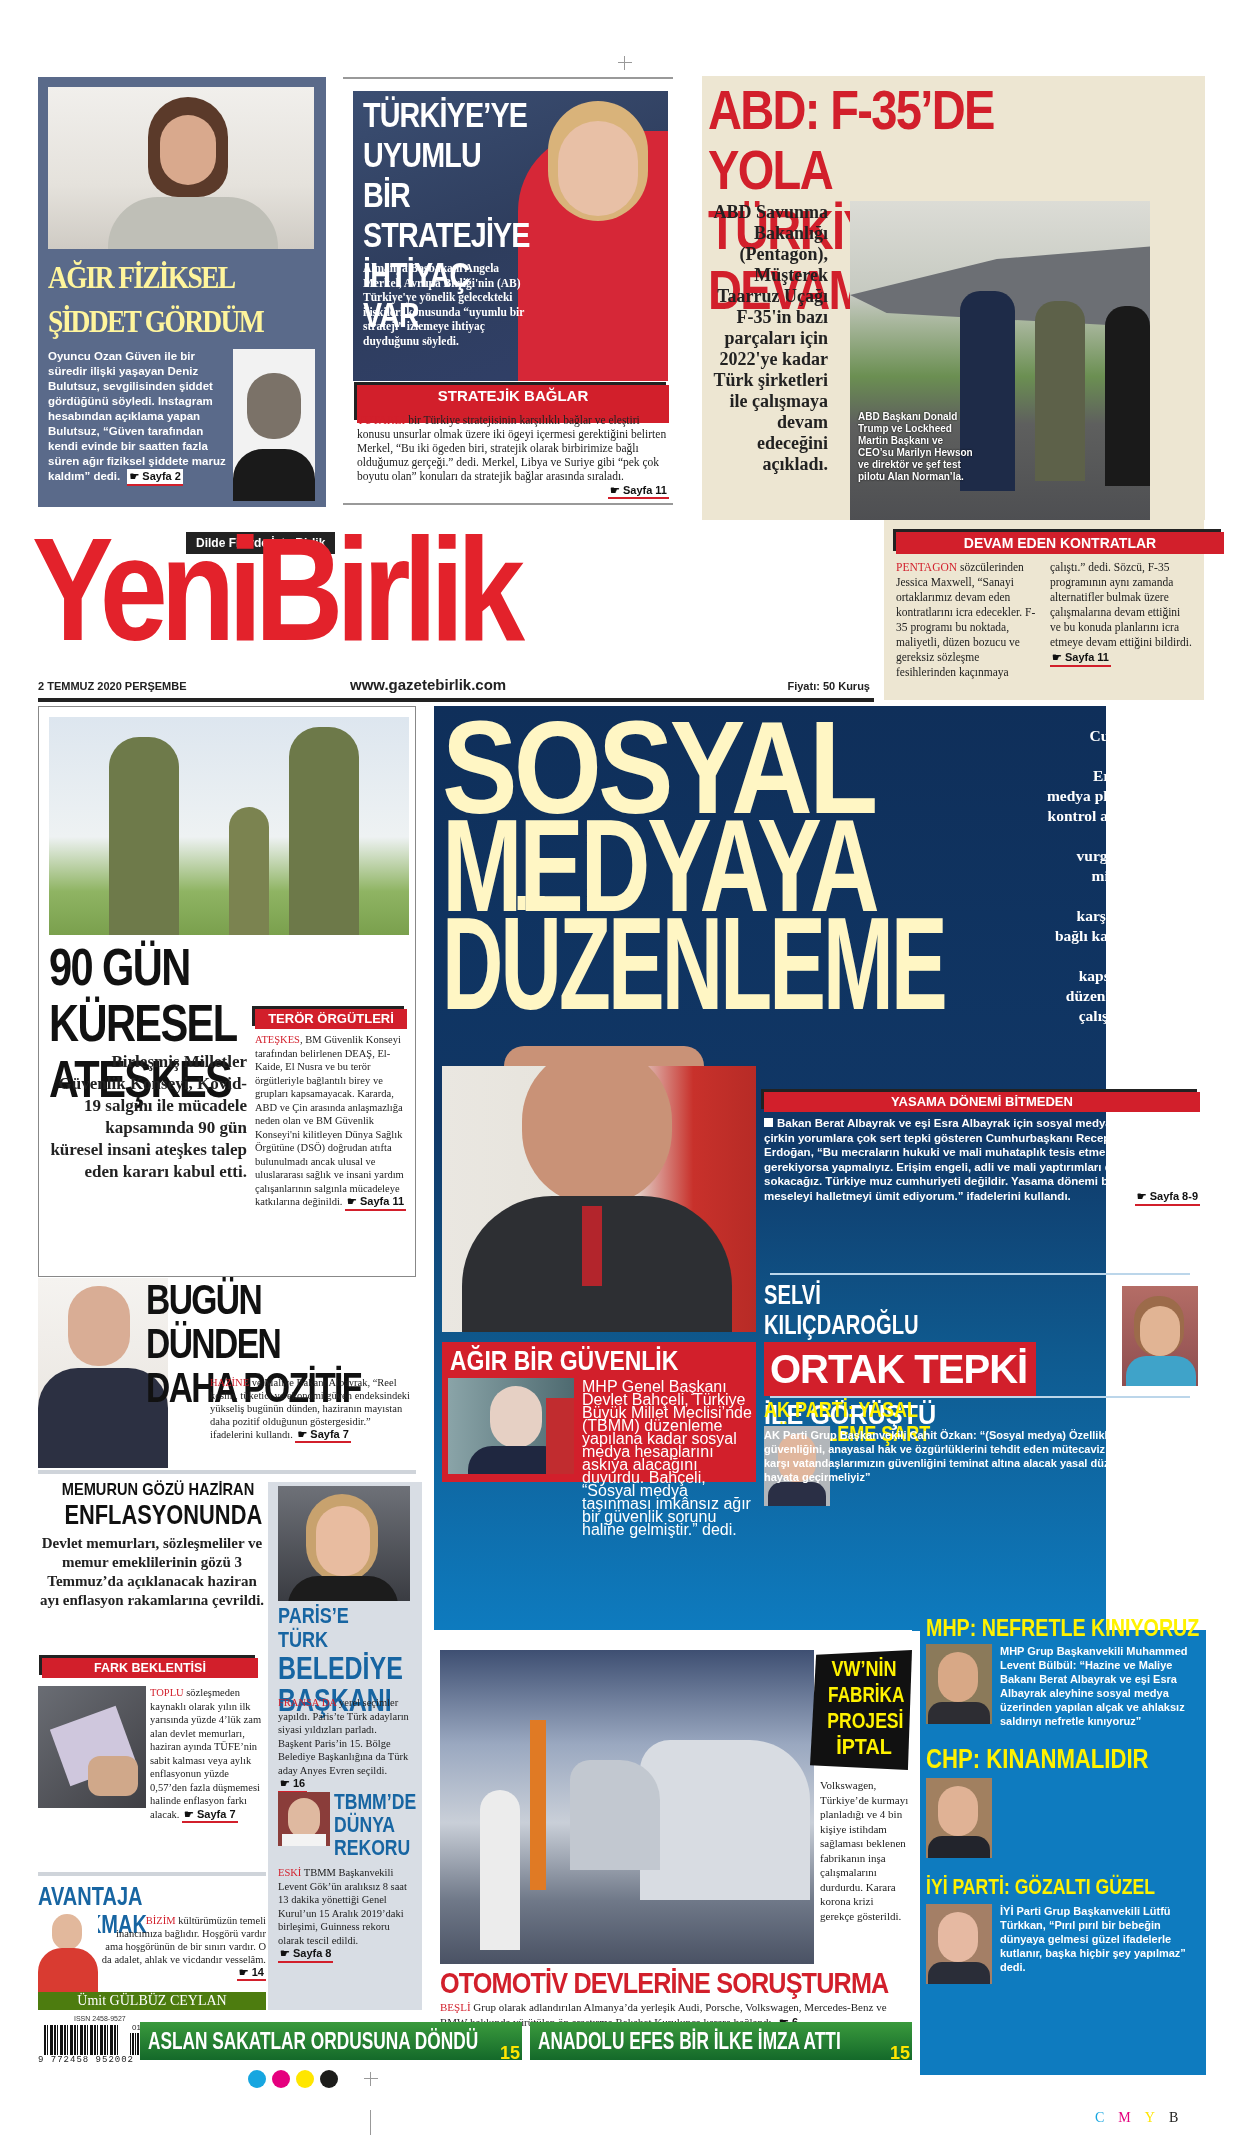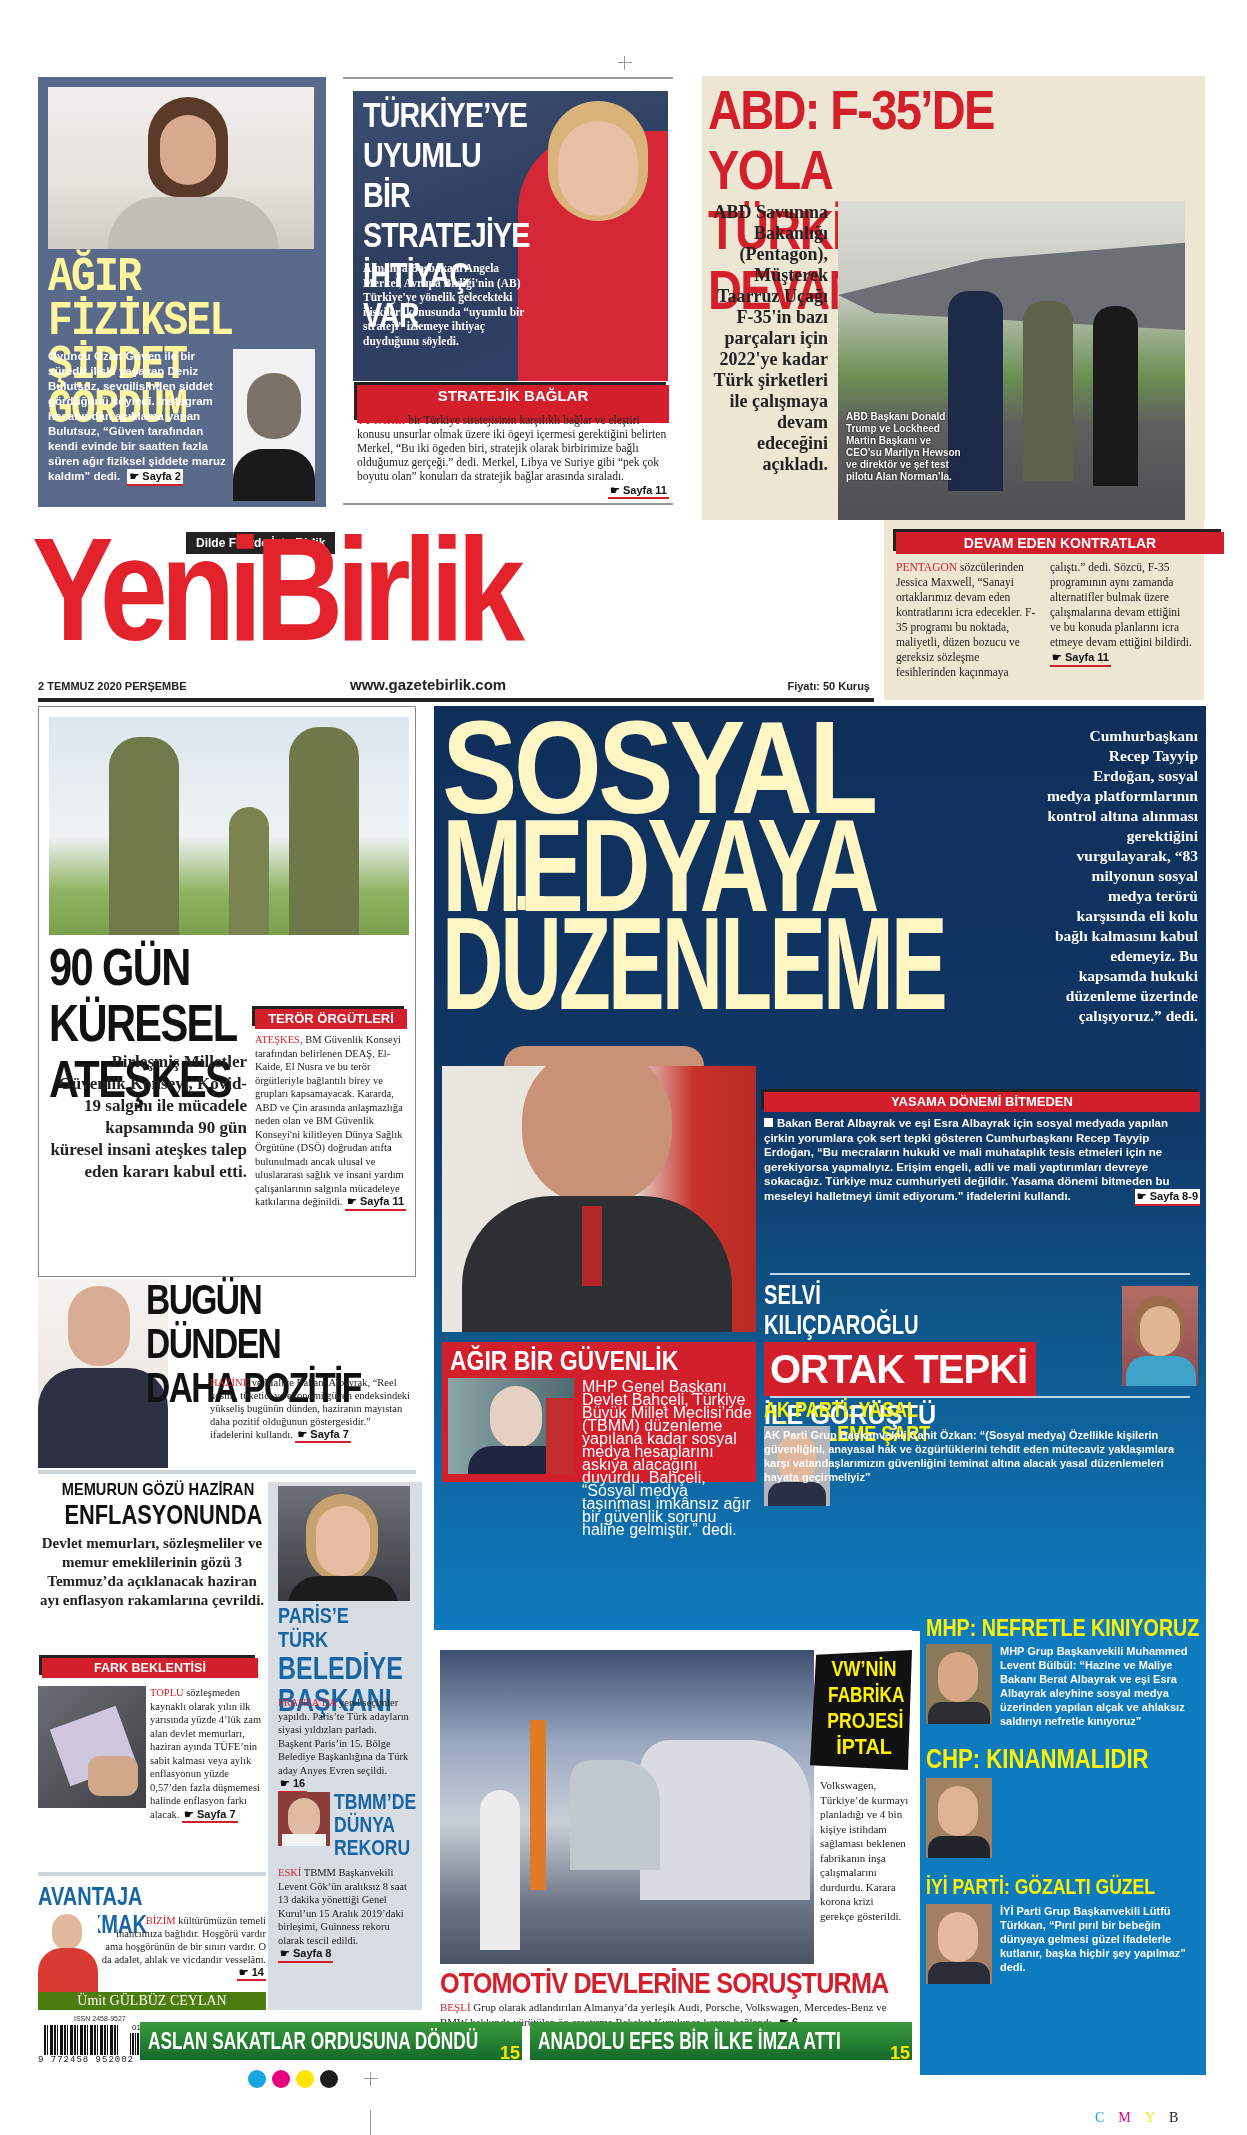--- a/index.html
+++ b/index.html
@@ -20,21 +20,21 @@
 <body>
 
 <div class="crop" style="left:618px;top:56px"></div>
 
 <div class="abs" style="left:38px;top:77px;width:288px;height:430px;background:#5a6a8a">
   <div class="photo" style="left:10px;top:10px;width:266px;height:162px;background:linear-gradient(180deg,#f1efec 0%,#e5e2dc 60%,#cfcbc4 100%)">
     <div style="position:absolute;left:100px;top:10px;width:80px;height:100px;border-radius:40px 40px 30px 30px;background:#5b3a2a"></div>
     <div style="position:absolute;left:112px;top:28px;width:56px;height:70px;border-radius:28px;background:#d9a98d"></div>
     <div style="position:absolute;left:60px;top:110px;width:170px;height:60px;border-radius:50px 50px 0 0;background:#bfbfb7"></div>
   </div>
-  <div style="position:absolute;left:10px;top:178px;width:270px;color:#fff59c;font-weight:bold;font-size:48px;line-height:44px;letter-spacing:-2px;font-family:Liberation Mono, monospace">
+  <div style="position:absolute;left:10px;top:178px;width:270px;color:#fff59c;font-weight:bold;font-size:32px;line-height:44px;letter-spacing:-2px;font-family:Liberation Serif, serif">
     <div style="transform:scaleX(.86);transform-origin:left">AĞIR FİZİKSEL</div>
     <div style="transform:scaleX(.86);transform-origin:left">ŞİDDET GÖRDÜM</div>
   </div>
   <div style="position:absolute;left:10px;top:272px;width:180px;color:#fff;font-size:11.5px;line-height:15px;font-weight:bold">
     <span>Oyuncu Ozan Güven ile bir süredir ilişki yaşayan Deniz Bulutsuz, sevgilisinden şiddet gördüğünü söyledi. Instagram hesabından açıklama yapan Bulutsuz, “Güven tarafından kendi evinde bir saatten fazla süren ağır fiziksel şiddete maruz kaldım” dedi.</span>
     <span class="sayfa" style="background:#fff;margin-left:4px">Sayfa 2</span>
   </div>
   <div class="photo" style="left:195px;top:272px;width:82px;height:152px;background:#f2f2f2">
     <div style="position:absolute;left:14px;top:24px;width:54px;height:66px;border-radius:26px;background:#7b7268"></div>
     <div style="position:absolute;left:0;top:100px;width:82px;height:52px;border-radius:30px 30px 0 0;background:#1a1a1a"></div>
@@ -59,21 +59,21 @@
     <span class="redtag" style="font-weight:normal">TUTARLI</span><span> bir Türkiye stratejisinin karşılıklı bağlar ve eleştiri konusu unsurlar olmak üzere iki ögeyi içermesi gerektiğini belirten Merkel, “Bu iki ögeden biri, stratejik olarak birbirimize bağlı olduğumuz gerçeği.” dedi. Merkel, Libya ve Suriye gibi “pek çok boyutu olan” konuları da stratejik bağlar arasında sıraladı.</span>
     <span class="sayfa" style="float:right">Sayfa 11</span>
   </div>
 </div>
 
 <div class="abs" style="left:702px;top:76px;width:503px;height:444px;background:#ede6d2">
   <div style="position:absolute;left:6px;top:4px;width:500px;color:#d21f2b;font-weight:bold;font-size:56px;line-height:60px;letter-spacing:-2px">
     <div style="transform:scaleX(.84);transform-origin:left">ABD: F-35’DE YOLA</div>
     <div style="transform:scaleX(.84);transform-origin:left">TÜRKİYE İLE DEVAM</div>
   </div>
-  <div class="photo" style="left:136px;top:125px;width:347px;height:319px;background:linear-gradient(180deg,#dcdcd6 0%,#c5c9c0 30%,#6b8f52 55%,#5e5f5e 70%,#4e4f52 100%)">
+  <div class="photo" style="left:148px;top:125px;width:300px;height:319px;background:linear-gradient(180deg,#dcdcd6 0%,#c5c9c0 30%,#6b8f52 55%,#5e5f5e 70%,#4e4f52 100%)">
     <div style="position:absolute;left:0;top:40px;width:367px;height:90px;background:#6c6f74;clip-path:polygon(0 60%,40% 20%,100% 0,100% 100%,10% 80%)"></div>
     <div style="position:absolute;left:110px;top:90px;width:55px;height:200px;background:#1e2b48;border-radius:20px 20px 0 0"></div>
     <div style="position:absolute;left:185px;top:100px;width:50px;height:180px;background:#5d6149;border-radius:20px 20px 0 0"></div>
     <div style="position:absolute;left:255px;top:105px;width:45px;height:180px;background:#1a1a1a;border-radius:20px 20px 0 0"></div>
     <div style="position:absolute;left:8px;top:210px;width:118px;color:#fff;font-size:10px;line-height:12px;font-weight:bold;text-shadow:0 0 2px #000">ABD Başkanı Donald Trump ve Lockheed Martin Başkanı ve CEO’su Marilyn Hewson ve direktör ve şef test pilotu Alan Norman’la.</div>
   </div>
   <div class="serif" style="position:absolute;left:6px;top:126px;width:120px;text-align:right;font-weight:bold;font-size:18px;line-height:21px;color:#222">ABD Savunma Bakanlığı (Pentagon), Müşterek Taarruz Uçağı F-35'in bazı parçaları için 2022'ye kadar Türk şirketleri ile çalışmaya devam edeceğini açıkladı.</div>
 </div>
 
 <div class="abs" style="left:38px;top:520px;width:836px;height:182px">
@@ -183,21 +183,21 @@
     <div style="position:absolute;left:14px;top:2px;width:30px;height:36px;border-radius:15px;background:#e2b89c"></div>
     <div style="position:absolute;left:0;top:36px;width:60px;height:46px;border-radius:24px 24px 0 0;background:#d93b31"></div>
   </div>
   <div class="serif" style="position:absolute;left:62px;top:32px;width:166px;font-size:10.5px;line-height:13px;text-align:right">
     <span class="redtag" style="font-weight:normal">BİZİM</span><span> kültürümüzün temeli inancımıza bağlıdır. Hoşgörü vardır ama hoşgörünün de bir sınırı vardır. O da adalet, ahlak ve vicdandır vesselâm.</span>
     <span class="sayfa">14</span>
   </div>
   <div class="serif" style="position:absolute;left:0;top:110px;width:228px;height:18px;background:#4d7c0f;color:#fff;font-weight:normal;font-size:14px;line-height:18px;text-align:center">Ümit GÜLBÜZ CEYLAN</div>
 </div>
 
-<div class="abs" style="left:434px;top:706px;width:772px;height:925px;background:linear-gradient(180deg,#0f2f5a 0%,#103766 45%,#0f5a8f 70%,#0e7bbf 100%)">
+<div class="abs" style="left:434px;top:706px;width:672px;height:925px;background:linear-gradient(180deg,#0f2f5a 0%,#103766 45%,#0f5a8f 70%,#0e7bbf 100%)">
   <div style="position:absolute;left:8px;top:6px;width:600px;color:#fff6c4;font-weight:bold;font-size:118px;line-height:98px;letter-spacing:-4px">
     <div style="transform:scaleX(.96) scaleY(1.12);transform-origin:left top">SOSYAL</div>
     <div style="transform:scaleX(.82) scaleY(1.12);transform-origin:left top">MEDYAYA</div>
     <div style="transform:scaleX(.72) scaleY(1.12);transform-origin:left top">DÜZENLEME</div>
   </div>
   <div class="serif" style="position:absolute;left:612px;top:20px;width:152px;text-align:right;color:#fff;font-weight:bold;font-size:15.5px;line-height:20px">Cumhurbaşkanı Recep Tayyip Erdoğan, sosyal medya platformlarının kontrol altına alınması gerektiğini vurgulayarak, “83 milyonun sosyal medya terörü karşısında eli kolu bağlı kalmasını kabul edemeyiz. Bu kapsamda hukuki düzenleme üzerinde çalışıyoruz.” dedi.</div>
 
   <div class="photo" style="left:8px;top:360px;width:314px;height:266px;background:linear-gradient(90deg,#eae7e1 0%,#e5e2da 60%,#c8312b 80%,#b72b26 100%)">
     <div style="position:absolute;left:80px;top:-20px;width:150px;height:160px;border-radius:75px;background:#c99277"></div>
     <div style="position:absolute;left:20px;top:130px;width:270px;height:140px;border-radius:90px 90px 0 0;background:#2d2f33"></div>

